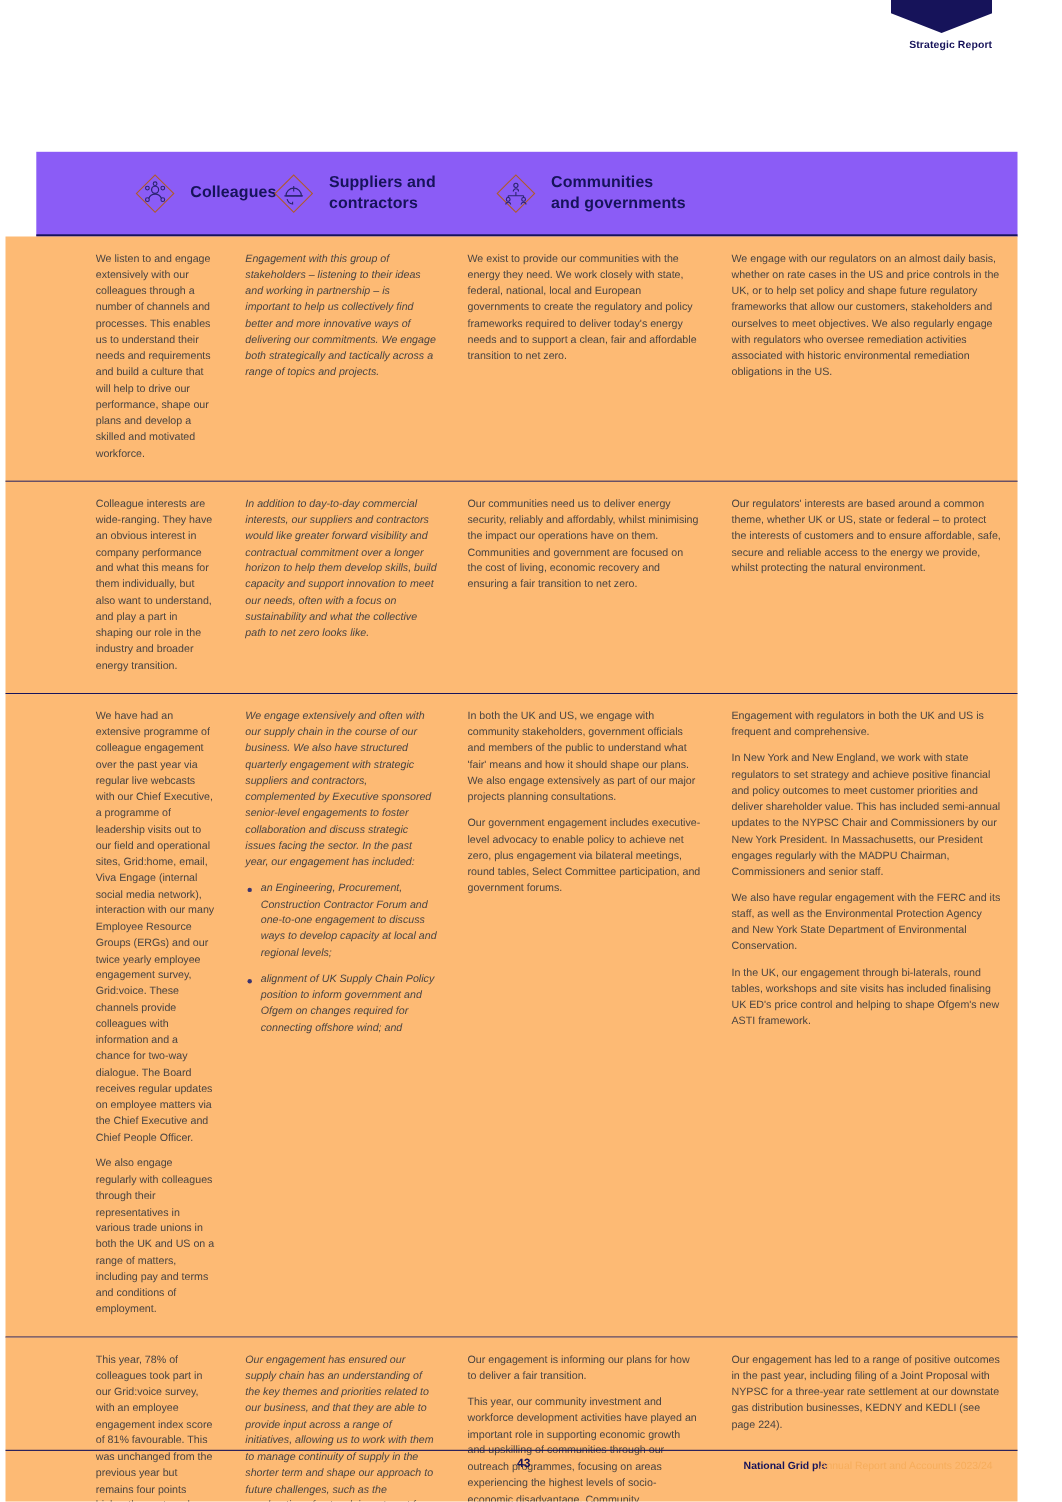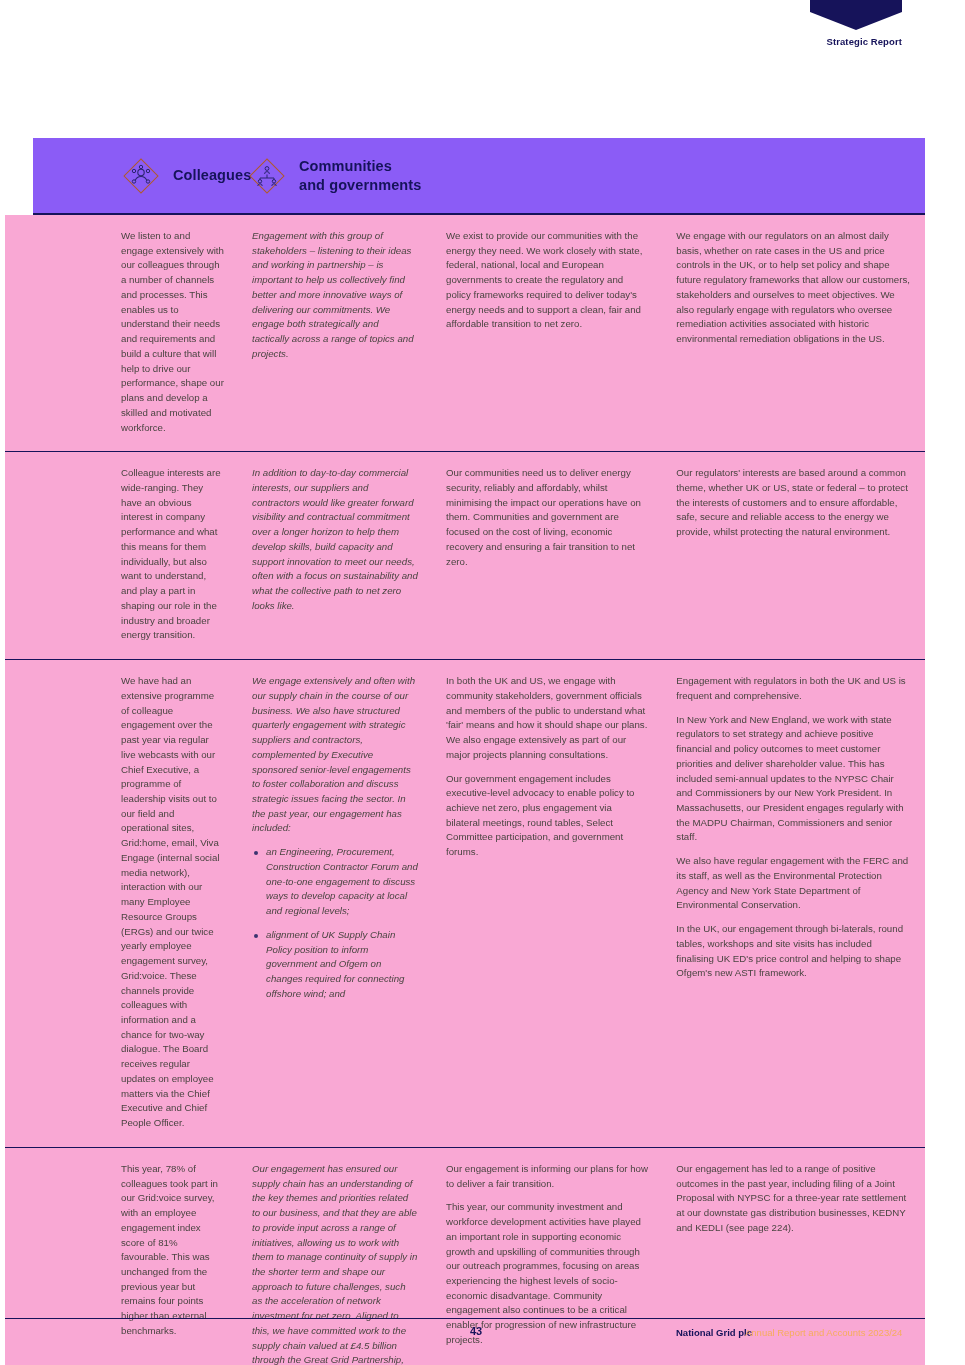--- a/index.html
+++ b/index.html
@@ -76,23 +76,22 @@
     font-size: 14.5px;
     font-weight: bold;
     color: #16135a;
     line-height: 1.28;
     letter-spacing: 0.1px;
   }
 
   
   .row {
     display: flex;
-    background: #f9a8d4;
+    background: #fdba74;
     border-bottom: 1px solid #16135a;
-    padding-left: 34px;
   }
   .row:last-child { border-bottom: 1px solid #16135a; }
 
   .cell {
     box-sizing: border-box;
     padding: 14px 14px 16px 14px;
     font-size: 9.7px;
     line-height: 1.52;
     color: #4a4441;
   }
@@ -190,20 +189,35 @@
           <circle cx="13" cy="15" r="1.7" fill="none" stroke="#2b2470" stroke-width="1"></circle>
           <circle cx="27" cy="15" r="1.7" fill="none" stroke="#2b2470" stroke-width="1"></circle>
           <circle cx="13" cy="25.5" r="1.7" fill="none" stroke="#2b2470" stroke-width="1"></circle>
           <circle cx="27" cy="25.5" r="1.7" fill="none" stroke="#2b2470" stroke-width="1"></circle>
           <circle cx="20" cy="11" r="1.7" fill="none" stroke="#2b2470" stroke-width="1"></circle>
         </svg>
       </span>
       <span class="header-title">Colleagues</span>
     </div>
 
+    <div class="header-cell hc-2">
+      <span class="diamond-icon">
+        <svg width="40" height="40" viewBox="0 0 40 40">
+          <rect x="8" y="8" width="24" height="24" transform="rotate(45 20 20)" fill="none" stroke="#b05a2a" stroke-width="1"></rect>
+          <path d="M13 22 a7 7 0 0 1 14 0 z" fill="none" stroke="#2b2470" stroke-width="1.1"></path>
+          <line x1="11.5" y1="22" x2="28.5" y2="22" stroke="#2b2470" stroke-width="1.1"></line>
+          <path d="M14 25 q1 4 5 4.5 l0 -2" fill="none" stroke="#2b2470" stroke-width="1"></path>
+          <line x1="20" y1="13" x2="20" y2="18" stroke="#2b2470" stroke-width="1"></line>
+        </svg>
+      </span>
+      <span class="header-title">
+        <span>Suppliers and</span><br>
+        <span>contractors</span>
+      </span>
+    </div>
 
     <div class="header-cell hc-3">
       <span class="diamond-icon">
         <svg width="40" height="40" viewBox="0 0 40 40">
           <rect x="8" y="8" width="24" height="24" transform="rotate(45 20 20)" fill="none" stroke="#b05a2a" stroke-width="1"></rect>
           <circle cx="20" cy="12.5" r="1.9" fill="none" stroke="#2b2470" stroke-width="1"></circle>
           <path d="M17.6 18 a2.4 2.4 0 0 1 4.8 0" fill="none" stroke="#2b2470" stroke-width="1"></path>
           <line x1="20" y1="18.5" x2="20" y2="22" stroke="#2b2470" stroke-width="1"></line>
           <line x1="13" y1="22" x2="27" y2="22" stroke="#2b2470" stroke-width="1"></line>
           <line x1="13" y1="22" x2="13" y2="24" stroke="#2b2470" stroke-width="1"></line>
@@ -248,20 +262,21 @@
       <p>Our communities need us to deliver energy security, reliably and affordably, whilst minimising the impact our operations have on them. Communities and government are focused on the cost of living, economic recovery and ensuring a fair transition to net zero.</p>
     </div>
     <div class="cell c4">
       <p>Our regulators' interests are based around a common theme, whether UK or US, state or federal – to protect the interests of customers and to ensure affordable, safe, secure and reliable access to the energy we provide, whilst protecting the natural environment.</p>
     </div>
   </div>
 
   <div class="row">
     <div class="cell c1">
       <p>We have had an extensive programme of colleague engagement over the past year via regular live webcasts with our Chief Executive, a programme of leadership visits out to our field and operational sites, Grid:home, email, Viva Engage (internal social media network), interaction with our many Employee Resource Groups (ERGs) and our twice yearly employee engagement survey, Grid:voice. These channels provide colleagues with information and a chance for two-way dialogue. The Board receives regular updates on employee matters via the Chief Executive and Chief People Officer.</p>
+      <p>We also engage regularly with colleagues through their representatives in various trade unions in both the UK and US on a range of matters, including pay and terms and conditions of employment.</p>
     </div>
     <div class="cell c2">
       <p>We engage extensively and often with our supply chain in the course of our business. We also have structured quarterly engagement with strategic suppliers and contractors, complemented by Executive sponsored senior-level engagements to foster collaboration and discuss strategic issues facing the sector. In the past year, our engagement has included:</p>
       <ul>
         <li>an Engineering, Procurement, Construction Contractor Forum and one-to-one engagement to discuss ways to develop capacity at local and regional levels;</li>
         <li>alignment of UK Supply Chain Policy position to inform government and Ofgem on changes required for connecting offshore wind; and</li>
       </ul>
     </div>
     <div class="cell c3">
       <p>In both the UK and US, we engage with community stakeholders, government officials and members of the public to understand what 'fair' means and how it should shape our plans. We also engage extensively as part of our major projects planning consultations.</p>

